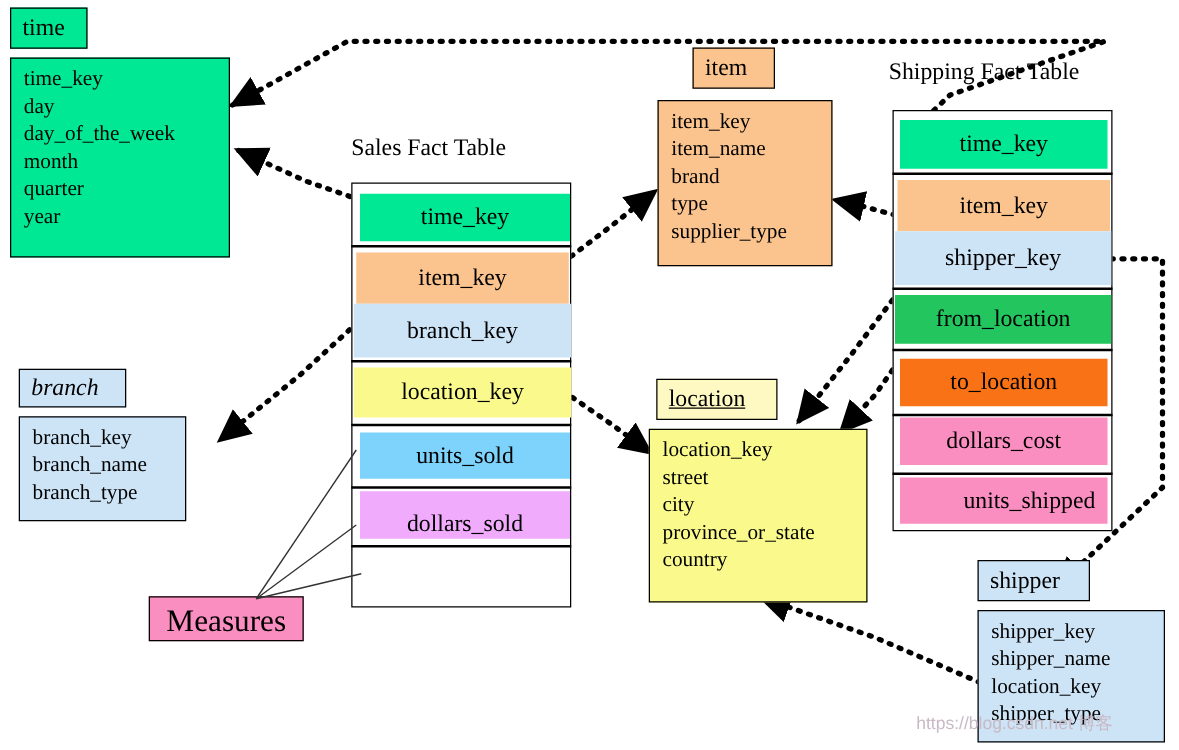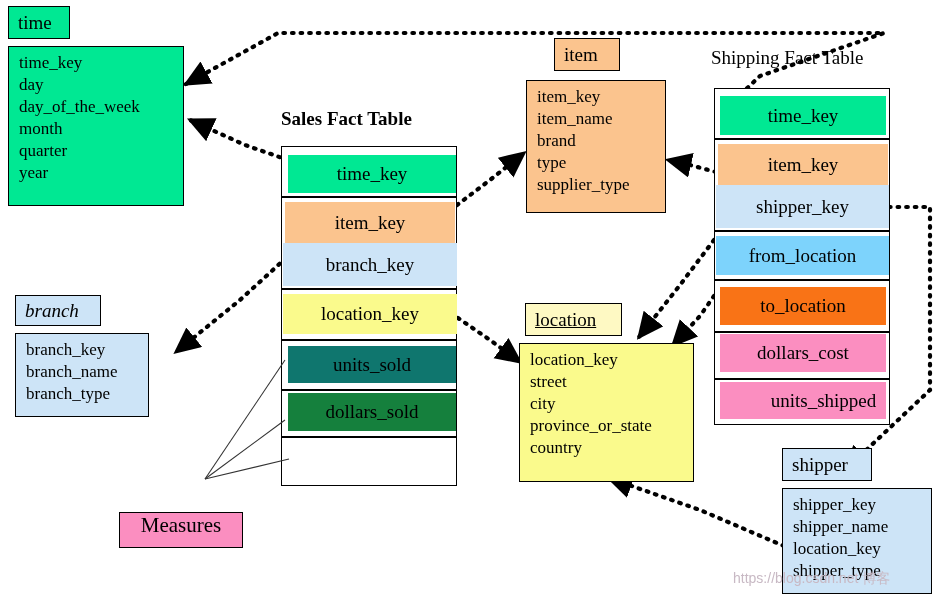--- a/index.html
+++ b/index.html
@@ -68,25 +68,24 @@
     position: absolute;
     height: 1.5px;
     background: #000000;
     z-index: 5;
   }
   .measures-box {
     position: absolute;
     border: 1.5px solid #000000;
     box-sizing: border-box;
     display: flex;
-    align-items: flex-start;
+    align-items: flex-end;
     justify-content: center;
-    font-size: 21px;
+    font-size: 25px;
     z-index: 4;
-    margin-top: 35px;
   }
   svg.overlay {
     position: absolute;
     left: 0;
     top: 0;
     width: 943px;
     height: 600px;
     z-index: 2;
     pointer-events: none;
   }
@@ -189,45 +188,45 @@
   <div class="dim-header" style="left:782px; top:448px; width:90px; height:33px; background:#CDE4F7;">
     <span>shipper</span>
   </div>
   <div class="dim-body" style="left:782px; top:488px; width:150px; height:106px; background:#CDE4F7;">
     <div class="field">shipper_key</div>
     <div class="field">shipper_name</div>
     <div class="field">location_key</div>
     <div class="field">shipper_type</div>
   </div>
 
-  <div class="fact-title" style="left:281px; top:108px;font-weight:bold;">Sales Fact Table</div>
+  <div class="fact-title" style="left:281px; top:108px;">Sales Fact Table</div>
 
   <div class="fact-frame" style="left:281px; top:146px; width:176px; height:340px;"></div>
   <div class="fact-sep" style="left:281px; top:196px; width:176px;"></div>
   <div class="fact-sep" style="left:281px; top:288px; width:176px;"></div>
   <div class="fact-sep" style="left:281px; top:339px; width:176px;"></div>
   <div class="fact-sep" style="left:281px; top:389px; width:176px;"></div>
   <div class="fact-sep" style="left:281px; top:436px; width:176px;"></div>
 
   <div class="fact-row" style="left:288px; top:155px; width:168px; height:38px; background:#00E893;">
     <span>time_key</span>
   </div>
   <div class="fact-row" style="left:285px; top:202px; width:170px; height:41px; background:#FBC48E;">
     <span>item_key</span>
   </div>
   <div class="fact-row" style="left:283px; top:243px; width:174px; height:43px; background:#CDE4F7;">
     <span>branch_key</span>
   </div>
   <div class="fact-row" style="left:283px; top:294px; width:174px; height:40px; background:#FAFA8C;">
     <span>location_key</span>
   </div>
-  <div class="fact-row" style="left:288px; top:346px; width:168px; height:37px; background:#0f766e;align-items:center;">
+  <div class="fact-row" style="left:288px; top:346px; width:168px; height:37px; background:#7dd3fc;align-items:center;">
     <span>units_sold</span>
   </div>
-  <div class="fact-row" style="left:288px; top:393px; width:168px; height:38px; background:#15803d;">
+  <div class="fact-row" style="left:288px; top:393px; width:168px; height:38px; background:#f0abfc;align-items:flex-end;">
     <span>dollars_sold</span>
   </div>
 
   <div class="fact-title" style="left:711px; top:47px;">Shipping Fact Table</div>
 
   <div class="fact-frame" style="left:714px; top:88px; width:176px; height:337px;"></div>
   <div class="fact-sep" style="left:714px; top:138px; width:176px;"></div>
   <div class="fact-sep" style="left:714px; top:230px; width:176px;"></div>
   <div class="fact-sep" style="left:714px; top:279px; width:176px;"></div>
   <div class="fact-sep" style="left:714px; top:331px; width:176px;"></div>
@@ -235,21 +234,21 @@
 
   <div class="fact-row" style="left:720px; top:96px; width:166px; height:39px; background:#00E893;">
     <span>time_key</span>
   </div>
   <div class="fact-row" style="left:718px; top:144px; width:170px; height:41px; background:#FBC48E;">
     <span>item_key</span>
   </div>
   <div class="fact-row" style="left:716px; top:185px; width:173px; height:43px; background:#CDE4F7;">
     <span>shipper_key</span>
   </div>
-  <div class="fact-row" style="left:716px; top:236px; width:173px; height:39px; background:#7dd3fc;">
+  <div class="fact-row" style="left:716px; top:236px; width:173px; height:39px; background:#22c55e;">
     <span>from_location</span>
   </div>
   <div class="fact-row" style="left:720px; top:287px; width:166px; height:38px; background:#f97316;">
     <span>to_location</span>
   </div>
   <div class="fact-row" style="left:720px; top:334px; width:166px; height:38px; background:#FB8EC0;">
     <span>dollars_cost</span>
   </div>
   <div class="fact-row" style="left:720px; top:382px; width:166px; height:37px; background:#FB8EC0;padding-left:41px;">
     <span>units_shipped</span>

